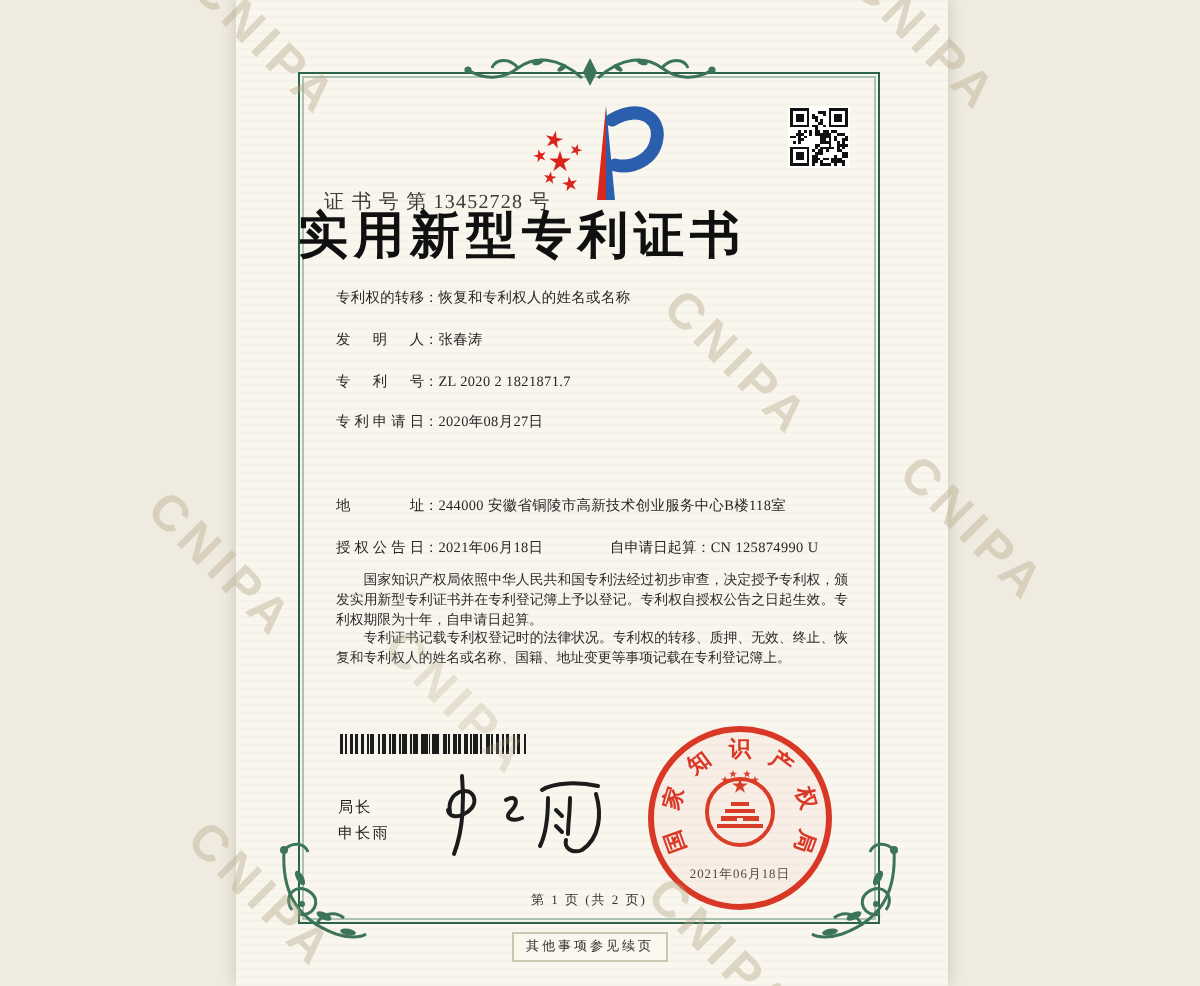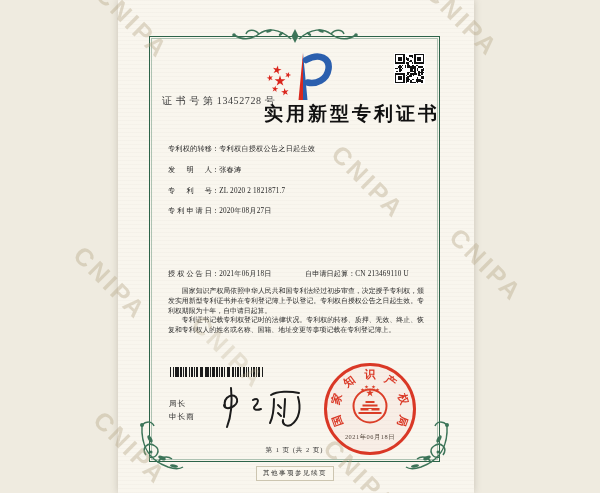--- a/index.html
+++ b/index.html
@@ -18,22 +18,22 @@
   .frame-inner{position:absolute;inset:1px;border:1px solid rgba(122,160,138,.6);}
 
   
   .wm{position:absolute;transform:translate(-50%,-50%) rotate(45deg);
       font-family:"Liberation Sans", sans-serif;font-weight:700;
       font-size:25px;letter-spacing:3px;color:rgba(182,168,136,.40);
       pointer-events:none;z-index:6;white-space:nowrap;}
 
   .certno{position:absolute;left:162px;top:58px;font-size:10px;letter-spacing:.6px;color:#3b3b3b;margin-top:36px;}
 
-  .title{position:absolute;left:149px;top:101px;width:291px;text-align:right;
-         font-size:19px;font-weight:700;letter-spacing:3px;color:#101010;}
+  .title{position:absolute;left:149px;top:101px;width:291px;text-align:left;
+         font-size:25px;font-weight:700;letter-spacing:3px;color:#101010;}
 
   .row{position:absolute;left:168px;font-size:7.2px;color:#262626;white-space:nowrap;}
   .lbl{display:inline-block;width:44px;text-align:justify;text-align-last:justify;vertical-align:top;}
   .val{letter-spacing:.2px;}
   .grant2{position:absolute;left:305px;top:269px;font-size:7.2px;color:#262626;white-space:nowrap;}
 
   .paras{position:absolute;left:168px;top:286px;width:256px;font-size:6.9px;
          line-height:9.8px;text-align:justify;color:#2b2b2b;}
   .paras p{margin:0;text-indent:2em;}
 
@@ -282,36 +282,39 @@
           <rect x="14" y="20" width="1" height="1"></rect>
           <rect x="16" y="20" width="1" height="1"></rect>
           <rect x="19" y="20" width="1" height="1"></rect>
         </g>
       </svg>
   </div>
 
   <div class="title">实用新型专利证书</div>
 
   <div class="row" style="top:144px">
-    <span class="lbl">专利权的转移</span><span>：</span><span class="val">专利权自授权公告之日起生效</span>
+    <span class="lbl">专利权的转移</span><span>：</span><span class="val">恢复和专利权人的姓名或名称</span>
   </div>
   <div class="row" style="top:165px">
     <span class="lbl">发明人</span><span>：</span><span class="val">张春涛</span>
   </div>
   <div class="row" style="top:186px">
     <span class="lbl">专利号</span><span>：</span><span class="val">ZL 2020 2 1821871.7</span>
   </div>
   <div class="row" style="top:206px">
     <span class="lbl">专利申请日</span><span>：</span><span class="val">2020年08月27日</span>
   </div>
+  <div class="row" style="top:248px">
+    <span class="lbl">地址</span><span>：</span><span class="val">244000 安徽省铜陵市高新技术创业服务中心B楼118室</span>
+  </div>
   <div class="row" style="top:269px">
     <span class="lbl">授权公告日</span><span>：</span><span class="val">2021年06月18日</span>
   </div>
   <div class="grant2">
-    <span>自申请日起算</span><span>：</span><span class="val">CN 213469110 U</span>
+    <span>自申请日起算</span><span>：</span><span class="val">CN 125874990 U</span>
   </div>
 
   <div class="paras">
     <p>国家知识产权局依照中华人民共和国专利法经过初步审查，决定授予专利权，颁发实用新型专利证书并在专利登记簿上予以登记。专利权自授权公告之日起生效。专利权期限为十年，自申请日起算。</p>
     <p>专利证书记载专利权登记时的法律状况。专利权的转移、质押、无效、终止、恢复和专利权人的姓名或名称、国籍、地址变更等事项记载在专利登记簿上。</p>
   </div>
 
   <div class="barcode"></div>
 
   <div class="signer" style="top:399px">局长</div>

